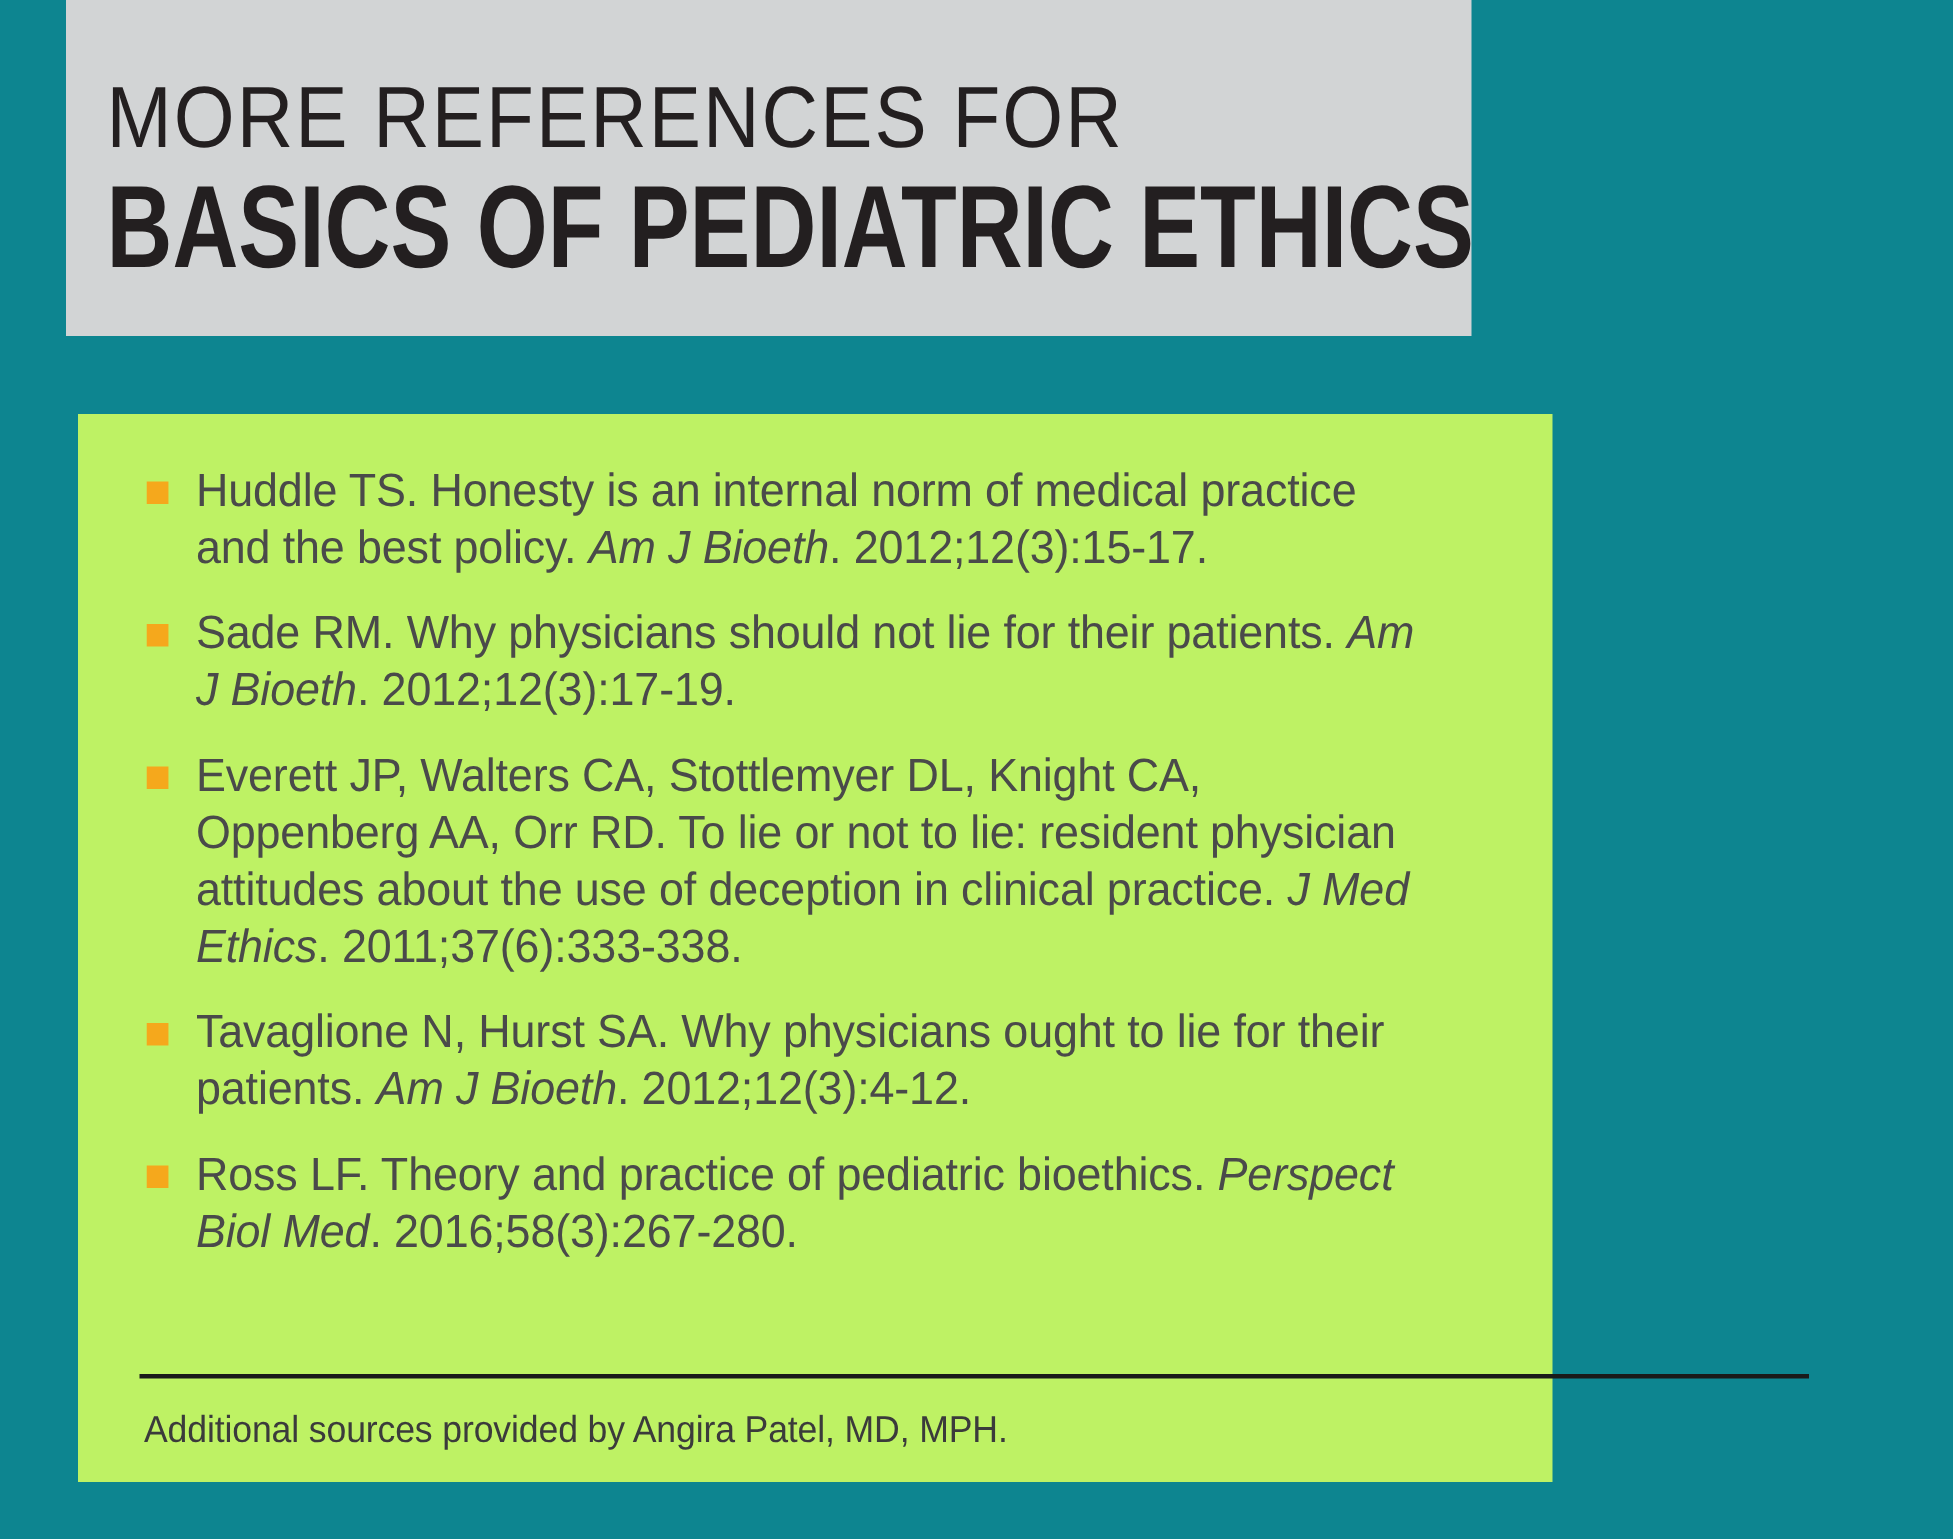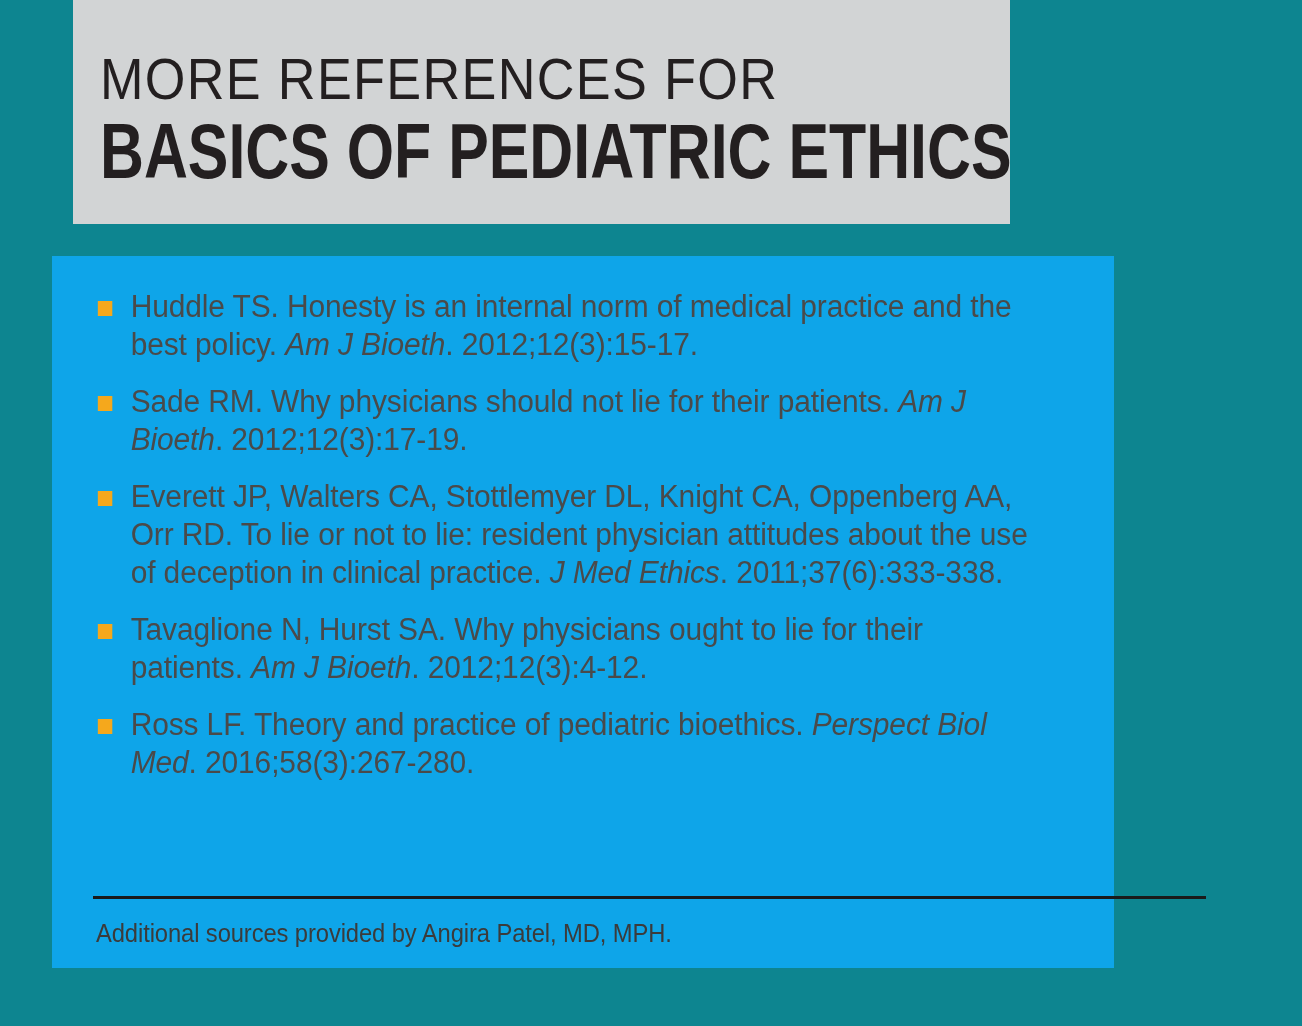--- a/index.html
+++ b/index.html
@@ -12,21 +12,21 @@
 
   body {
     background: #0d8590;
     font-family: "Liberation Sans", sans-serif;
     position: relative;
   }
 
   
   #header-plate {
     position: absolute;
-    left: 73px;
+    left: 44px;
     top: 0;
     width: 937px;
     height: 224px;
     background: #d2d4d5;
     padding: 52px 0 0 27px;
   }
 
   #title-line-1 {
     font-family: "Liberation Sans Narrow", "Liberation Sans", sans-serif;
     font-size: 58px;
@@ -49,24 +49,24 @@
     white-space: nowrap;
     margin-top: 6px;
     transform: scaleX(0.78);
     transform-origin: left center;
   }
 
   
   #content-card {
     position: absolute;
     left: 52px;
-    top: 256px;
-    width: 1062px;
+    top: 276px;
+    width: 983px;
     height: 712px;
-    background: #0ea5e9;
+    background: #bef264;
     padding: 32px 46px 0 41px;
   }
 
   #reference-list {
     list-style: none;
   }
 
   .reference-item {
     position: relative;
     padding-left: 39px;

